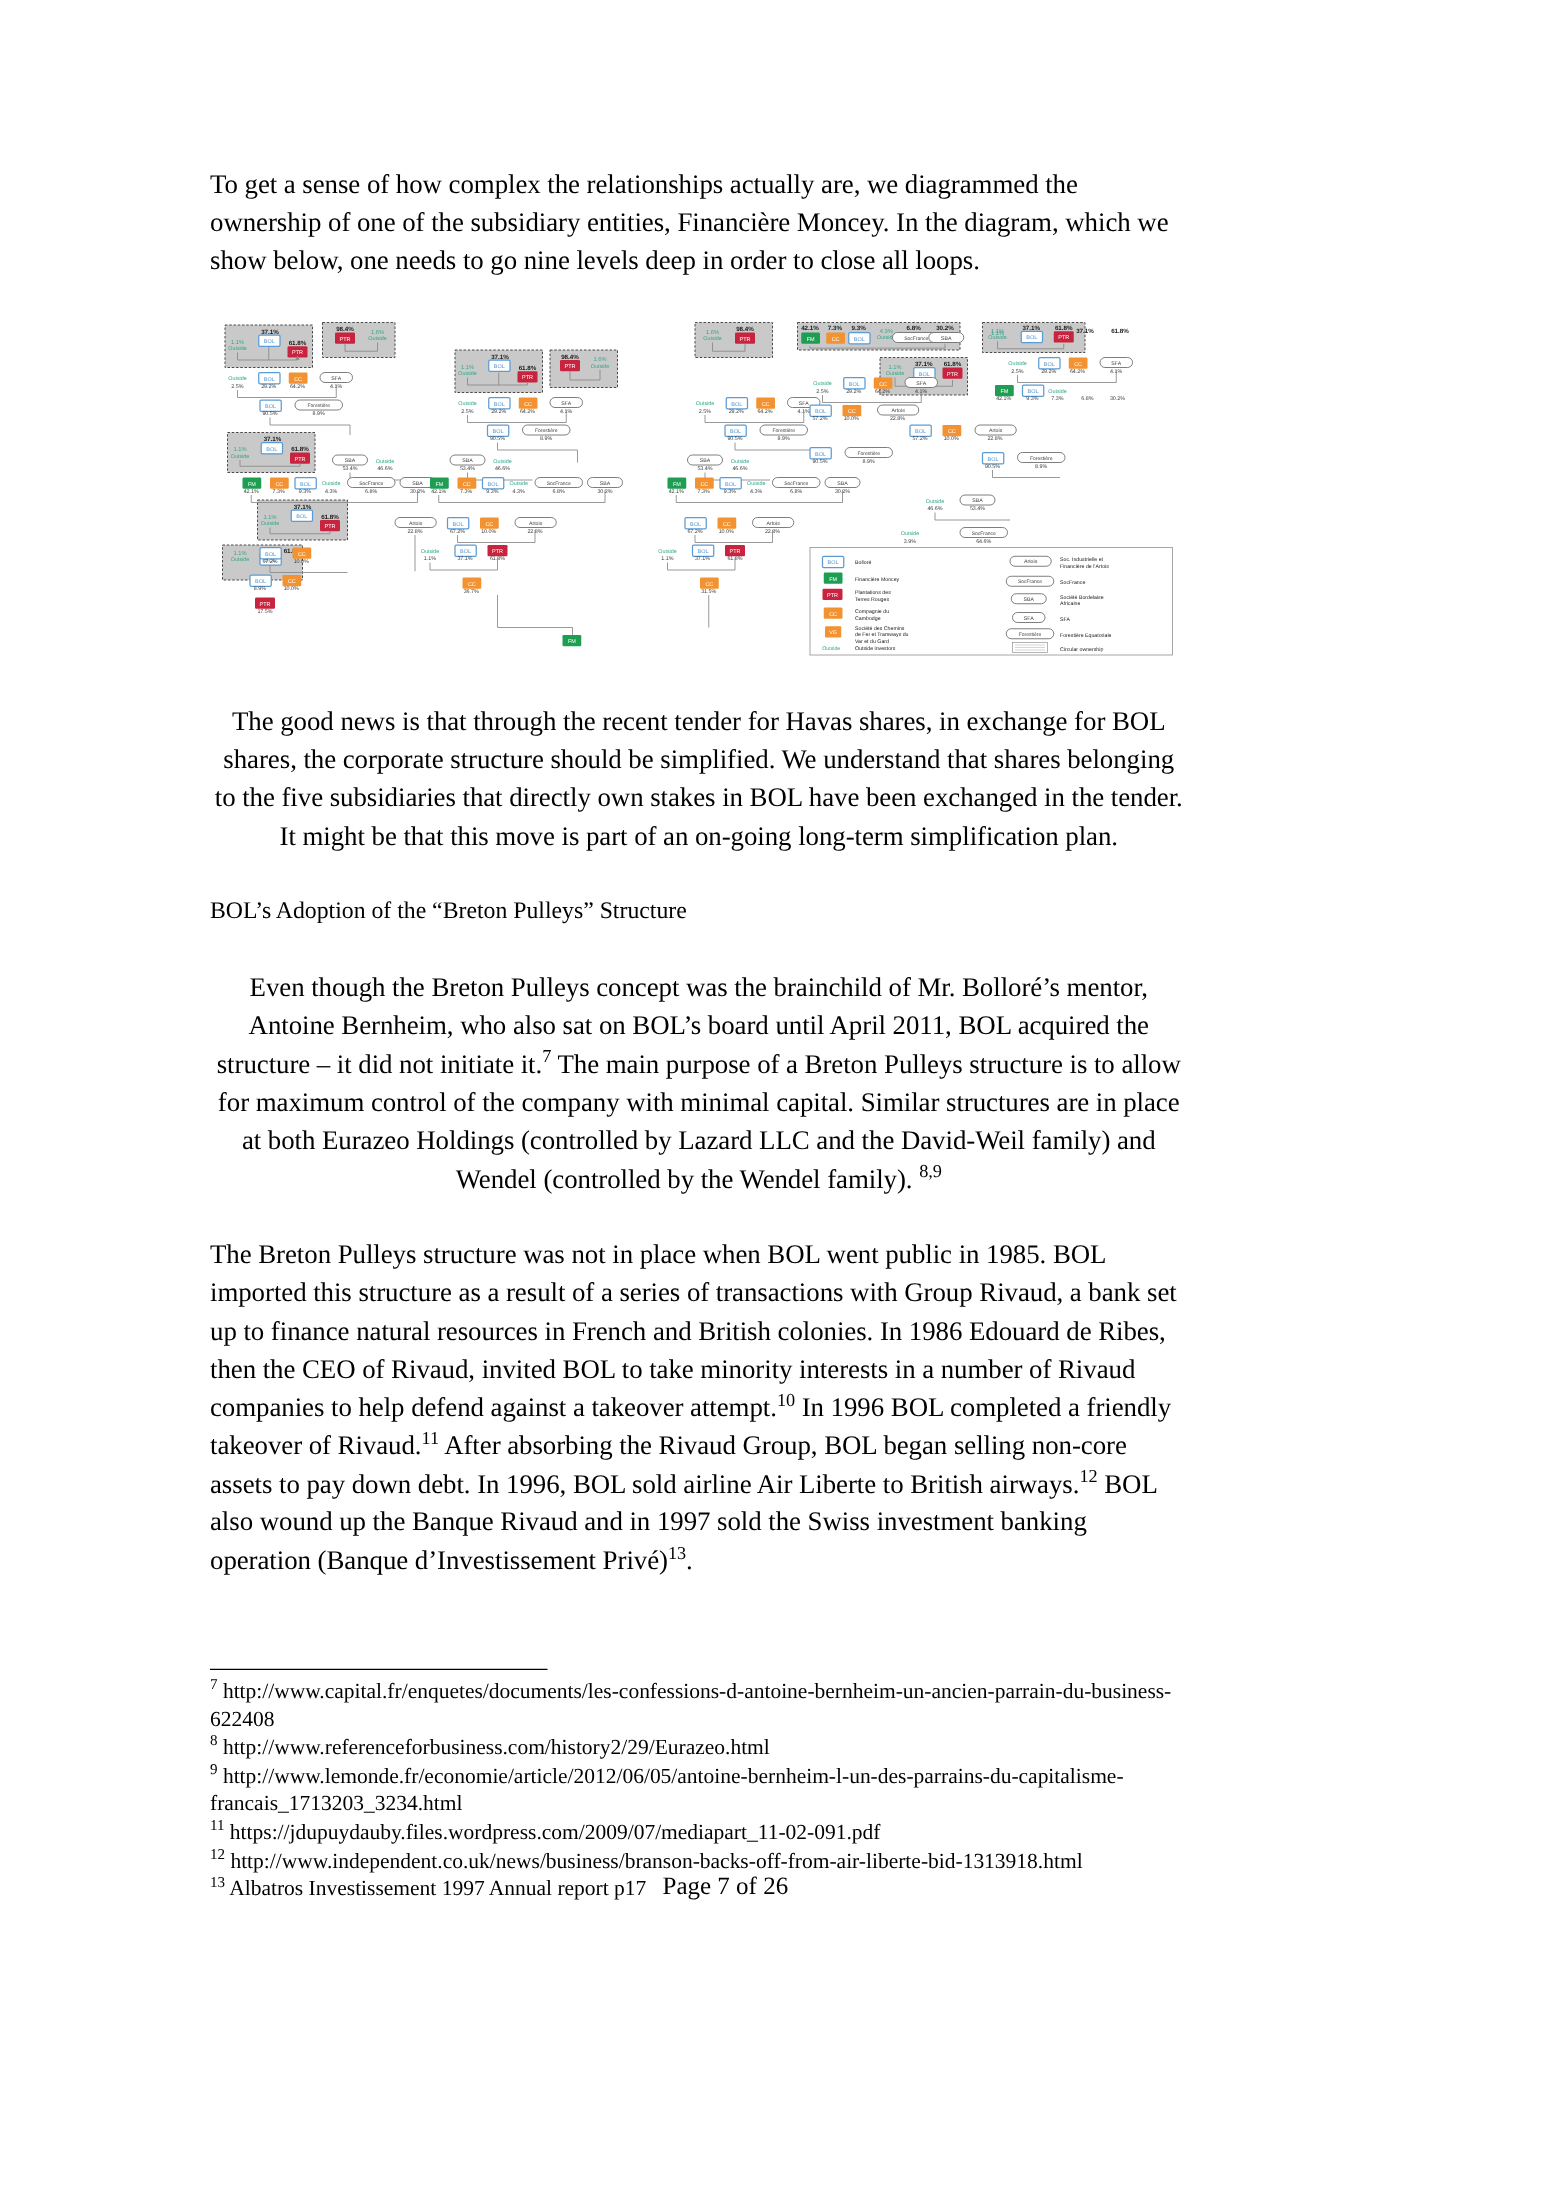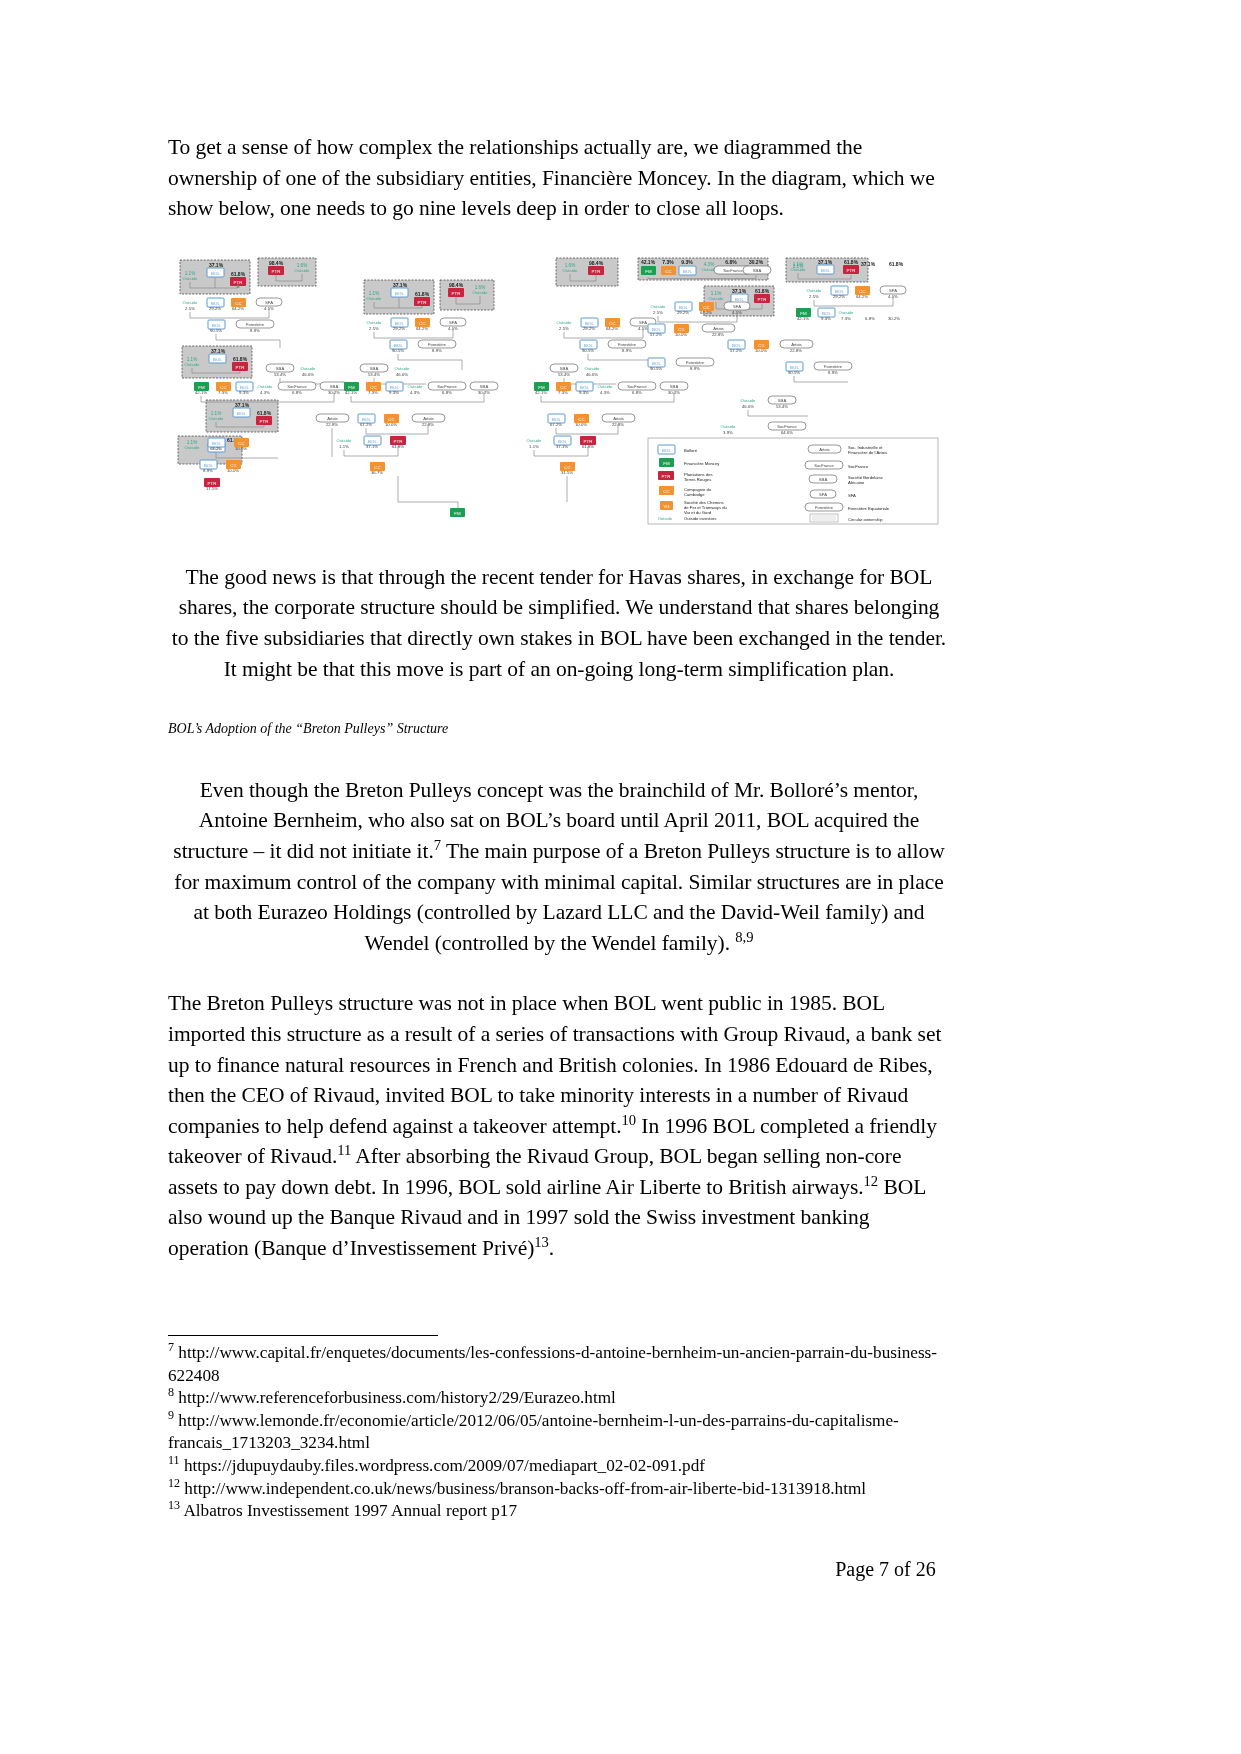--- a/index.html
+++ b/index.html
@@ -28,23 +28,22 @@
   }
   p.body-para {
     font-size: 21.5px;
     line-height: 30.6px;
     margin: 0 0 0 0;
     text-align: left;
     letter-spacing: -0.05px;
   }
   p.spacer-after { margin-bottom: 30px; text-align: center; }
   .section-head {
-    font-size: 14px;
+    font-size: 19px;
     line-height: 30.6px;
-    font-style: italic;
     margin: 0 0 30px 0;
   }
   sup { font-size: 0.68em; vertical-align: super; line-height: 0; }
 
   
   .diagram-wrap {
     position: relative;
     width: 782px;
     height: 280px;
     margin: 28px 0 30px 0;
@@ -65,23 +64,23 @@
   }
   .fn {
     font-size: 17.2px;
     line-height: 22.6px;
     margin: 0;
   }
   .fn sup { font-size: 0.7em; }
 
   .page-footer {
     position: absolute;
-    left: 0; top: 1558px;
+    left: 0; top: 1498px;
     width: 1241px;
-    text-align: center;
+    text-align: left;
     font-size: 20px;
   }
   .page-footer span { display:inline-block; margin-left: 530px; }
 </style>
 </head>
 <body>
 
 <div class="page">
 
   <div class="content">
@@ -604,21 +603,21 @@
 
     <p class="body-para"><span>The Breton Pulleys structure was not in place when BOL went public in 1985.  BOL imported this structure as a result of a series of transactions with Group Rivaud, a bank set up to finance natural resources in French and British colonies.  In 1986 Edouard de Ribes, then the CEO of Rivaud, invited BOL to take minority interests in a number of Rivaud companies to help defend against a takeover attempt.</span><sup>10</sup><span>  In 1996 BOL completed a friendly takeover of Rivaud.</span><sup>11</sup><span>  After absorbing the Rivaud Group, BOL began selling non-core assets to pay down debt. In 1996, BOL sold airline Air Liberte to British airways.</span><sup>12</sup><span>  BOL also wound up the Banque Rivaud and in 1997 sold the Swiss investment banking operation (Banque d’Investissement Privé)</span><sup>13</sup><span>.</span></p>
 
   </div>
 
   <div class="footnotes">
     <div class="fn-rule"></div>
     <p class="fn"><sup>7</sup> <span>http://www.capital.fr/enquetes/documents/les-confessions-d-antoine-bernheim-un-ancien-parrain-du-business-622408</span></p>
     <p class="fn"><sup>8</sup> <span>http://www.referenceforbusiness.com/history2/29/Eurazeo.html</span></p>
     <p class="fn"><sup>9</sup> <span>http://www.lemonde.fr/economie/article/2012/06/05/antoine-bernheim-l-un-des-parrains-du-capitalisme-francais_1713203_3234.html</span></p>
-    <p class="fn"><sup>11</sup> <span>https://jdupuydauby.files.wordpress.com/2009/07/mediapart_02-02-091.pdf</span></p>
+    <p class="fn"><sup>11</sup> <span>https://jdupuydauby.files.wordpress.com/2009/07/mediapart_11-02-091.pdf</span></p>
     <p class="fn"><sup>12</sup> <span>http://www.independent.co.uk/news/business/branson-backs-off-from-air-liberte-bid-1313918.html</span></p>
     <p class="fn"><sup>13</sup> <span>Albatros Investissement 1997 Annual report p17</span></p>
   </div>
 
   <div class="page-footer">
     <span>Page 7 of 26</span>
   </div>
 
 </div>
 

